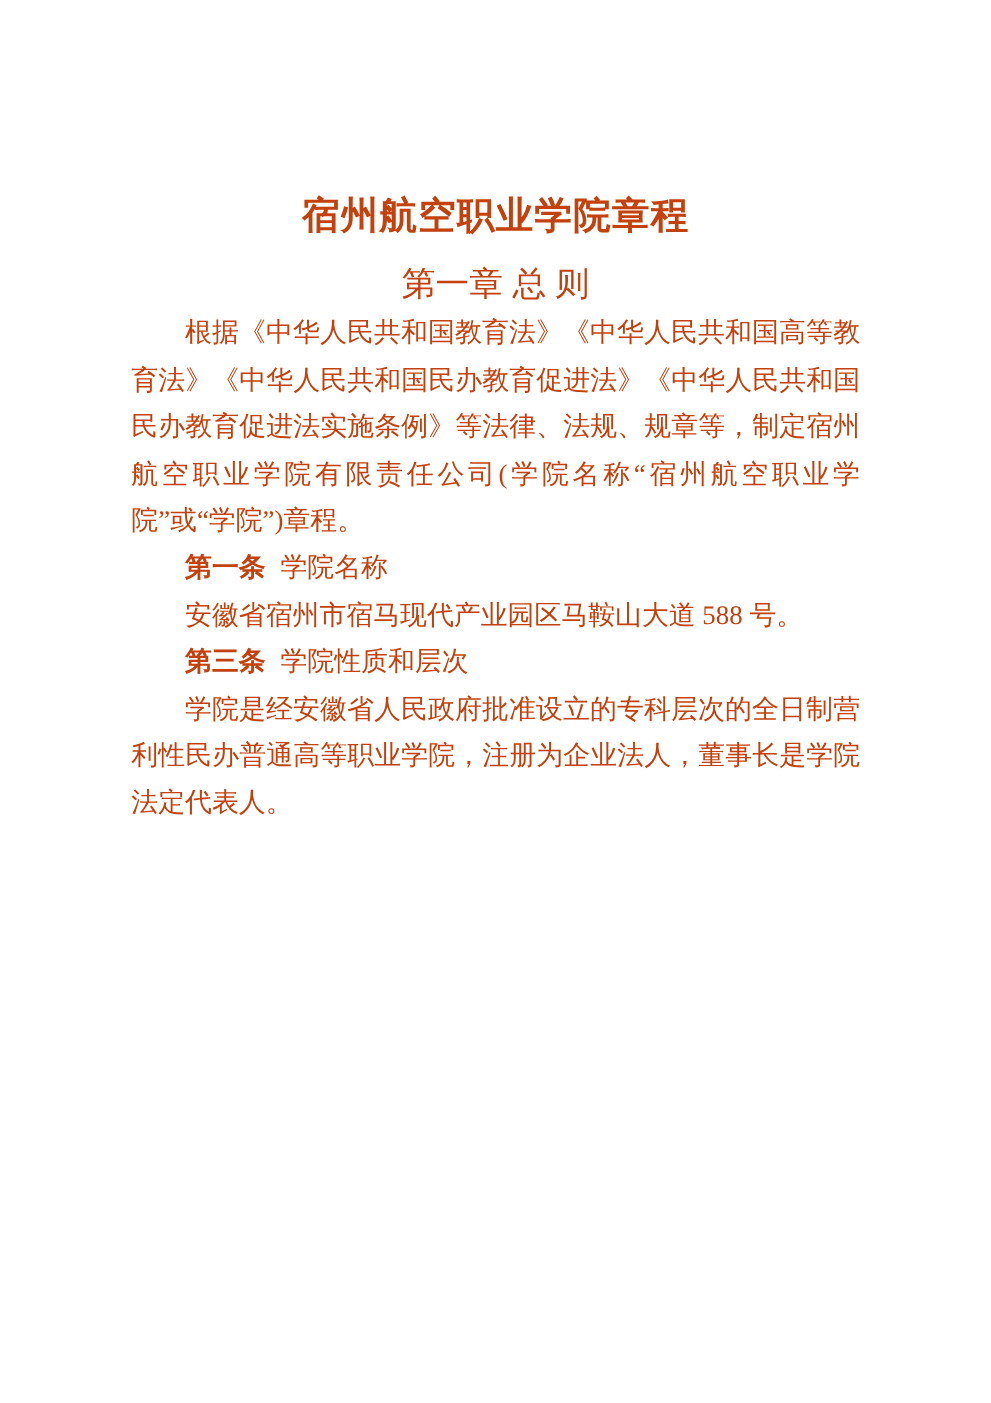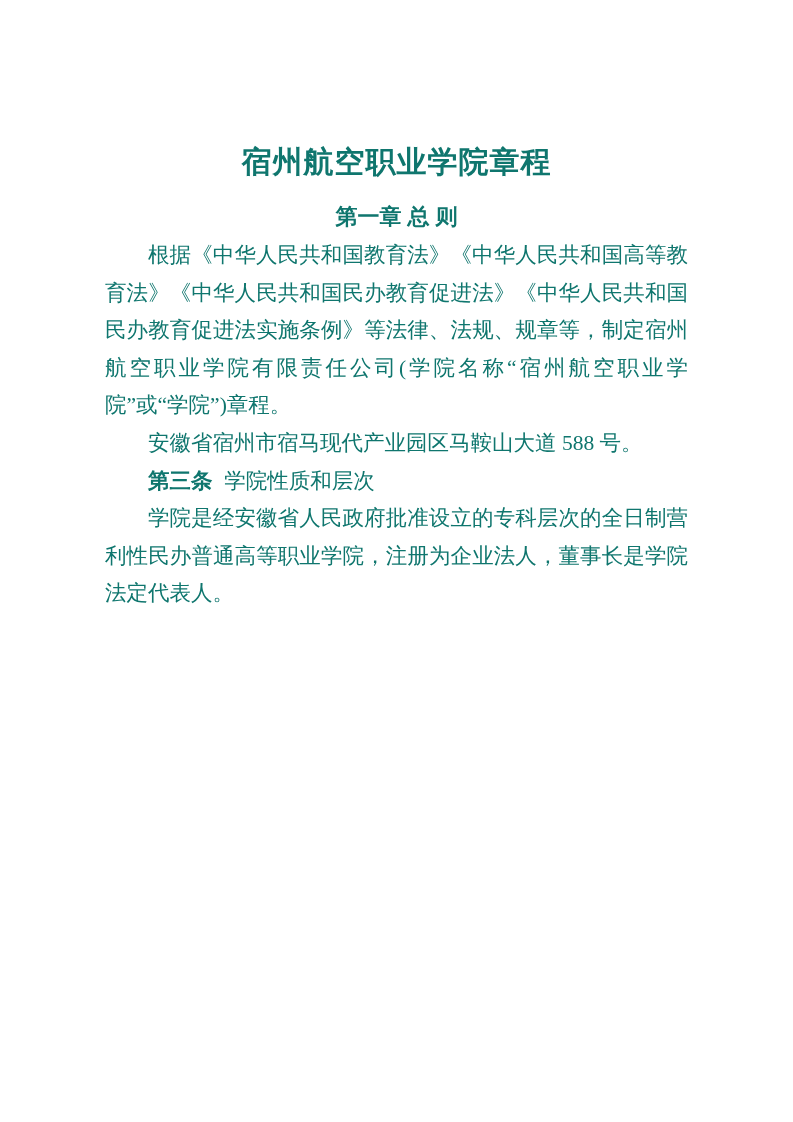--- a/index.html
+++ b/index.html
@@ -4,43 +4,43 @@
 <style>
   html, body {
     margin: 0;
     padding: 0;
     background: #ffffff;
   }
   .page {
     position: relative;
     width: 793px;
     height: 846px;
-    margin: 0 auto;
+    margin: 11px auto;
     background: #ffffff;
-    color: #0f766e;
+    color: #c2410c;
     font-family: "Liberation Serif", serif;
     overflow: hidden;
   }
   .doc-title {
     margin: 0;
     padding-top: 142px;
     text-align: center;
     font-size: 30px;
     line-height: 40px;
     font-weight: bold;
     letter-spacing: 1px;
     font-family: "Liberation Sans", sans-serif;
   }
   .chapter-heading {
     margin: 0;
     padding-top: 21px;
     text-align: center;
-    font-size: 22px;
+    font-size: 27px;
     line-height: 27px;
-    font-weight: bold;
+    font-weight: normal;
     font-family: "Liberation Sans", sans-serif;
   }
   .doc-body {
     margin: 0 105px;
     padding-top: 7px;
     font-size: 21.5px;
     line-height: 37.6px;
     text-align: justify;
     text-justify: inter-ideograph;
   }
@@ -67,19 +67,20 @@
 </head>
 <body>
 
 <div class="page">
   <h1 class="doc-title">宿州航空职业学院章程</h1>
 
   <h2 class="chapter-heading">第一章 总 则</h2>
 
   <div class="doc-body">
       <p>根据《中华人民共和国教育法》《中华人民共和国高等教育法》《中华人民共和国民办教育促进法》《中华人民共和国民办教育促进法实施条例》等法律、法规、规章等，制定宿州航空职业学院有限责任公司(学院名称“宿州航空职业学院”或“学院”)章程。</p>
+      <p><span class="article-label">第一条</span>学院名称</p>
       <p>安徽省宿州市宿马现代产业园区马鞍山大道 588 号。</p>
       <p><span class="article-label">第三条</span>学院性质和层次</p>
       <p>学院是经安徽省人民政府批准设立的专科层次的全日制营利性民办普通高等职业学院，注册为企业法人，董事长是学院法定代表人。</p>
     </div>
 
   <div class="page-number">—18—</div>
 </div>
 
 </body></html>

